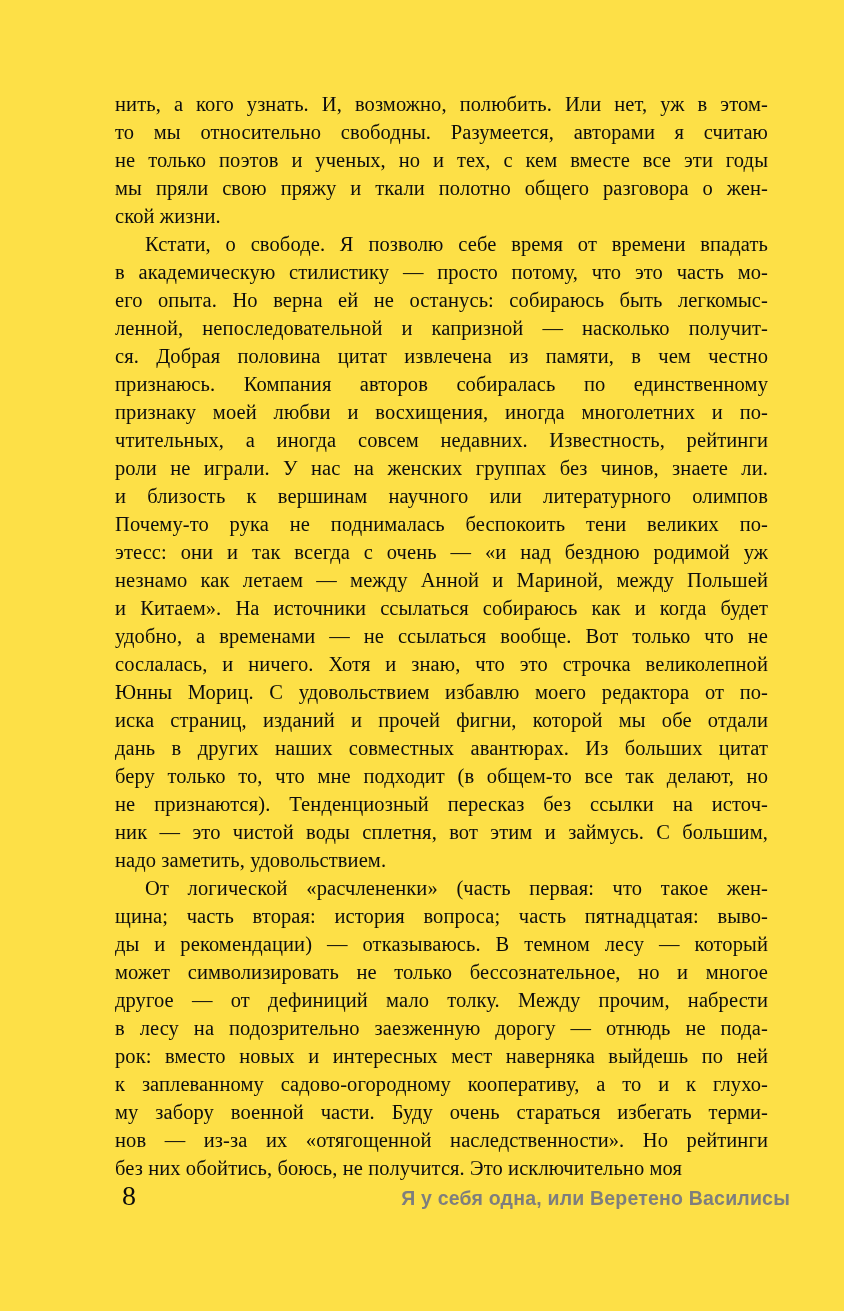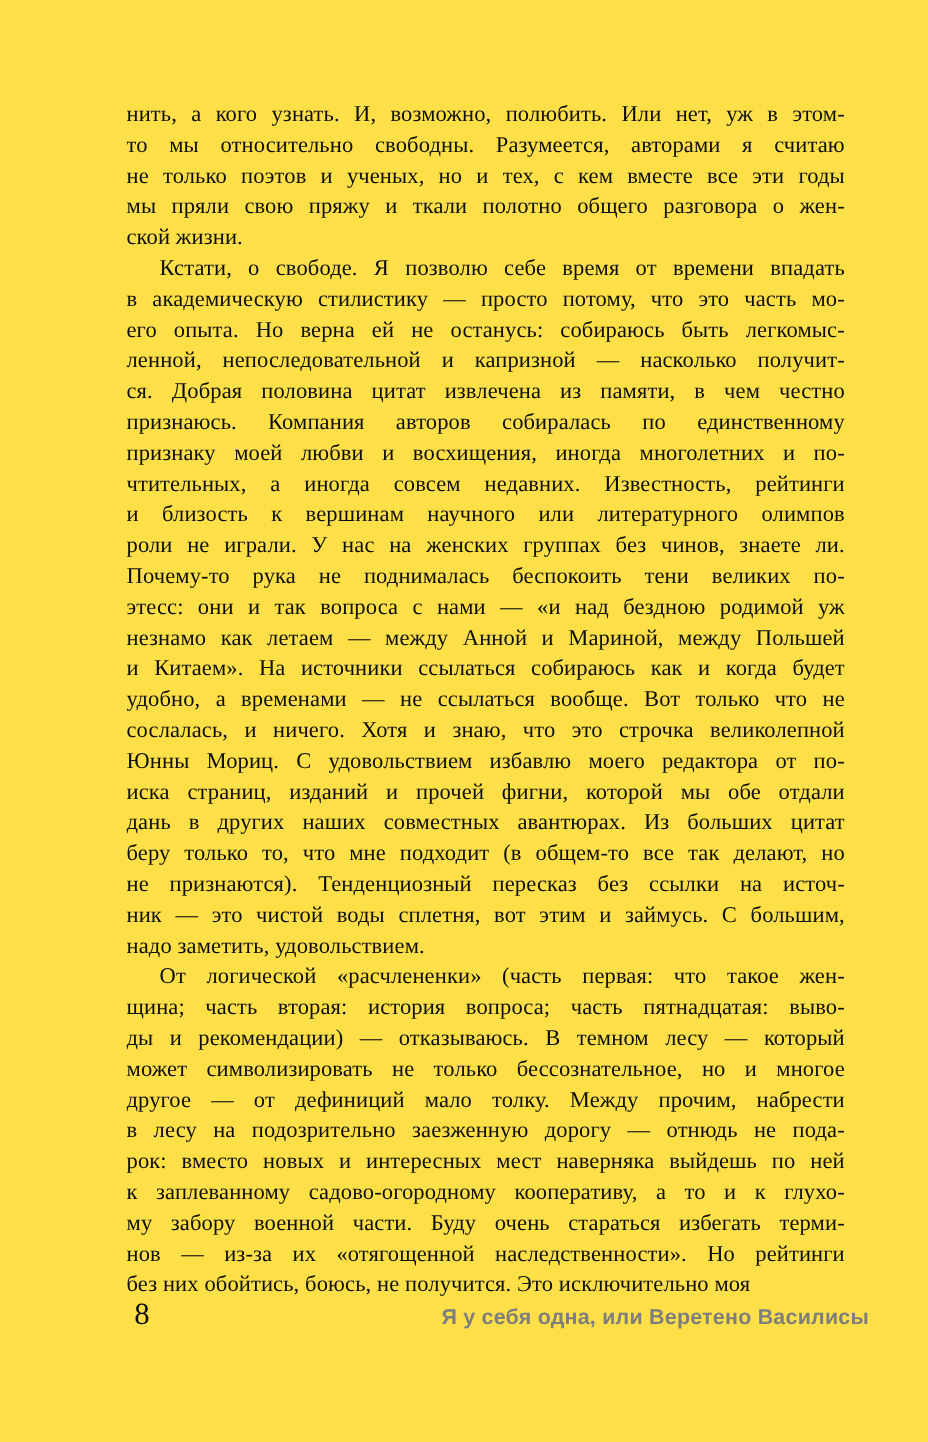--- a/index.html
+++ b/index.html
@@ -78,24 +78,24 @@
       </div>
       <div class="para">
         <div class="line first">Кстати, о свободе. Я позволю себе время от времени впадать</div>
         <div class="line">в академическую стилистику — просто потому, что это часть мо-</div>
         <div class="line">его опыта. Но верна ей не останусь: собираюсь быть легкомыс-</div>
         <div class="line">ленной, непоследовательной и капризной — насколько получит-</div>
         <div class="line">ся. Добрая половина цитат извлечена из памяти, в чем честно</div>
         <div class="line">признаюсь. Компания авторов собиралась по единственному</div>
         <div class="line">признаку моей любви и восхищения, иногда многолетних и по-</div>
         <div class="line">чтительных, а иногда совсем недавних. Известность, рейтинги</div>
+        <div class="line">роли не играли. У нас на женских группах без чинов, знаете ли.</div>
         <div class="line">и близость к вершинам научного или литературного олимпов</div>
-        <div class="line">роли не играли. У нас на женских группах без чинов, знаете ли.</div>
         <div class="line">Почему-то рука не поднималась беспокоить тени великих по-</div>
-        <div class="line">этесс: они и так вопроса с нами — «и над бездною родимой уж</div>
+        <div class="line">этесс: они и так всегда с очень — «и над бездною родимой уж</div>
         <div class="line">незнамо как летаем — между Анной и Мариной, между Польшей</div>
         <div class="line">и Китаем». На источники ссылаться собираюсь как и когда будет</div>
         <div class="line">удобно, а временами — не ссылаться вообще. Вот только что не</div>
         <div class="line">сослалась, и ничего. Хотя и знаю, что это строчка великолепной</div>
         <div class="line">Юнны Мориц. С удовольствием избавлю моего редактора от по-</div>
         <div class="line">иска страниц, изданий и прочей фигни, которой мы обе отдали</div>
         <div class="line">дань в других наших совместных авантюрах. Из больших цитат</div>
         <div class="line">беру только то, что мне подходит (в общем-то все так делают, но</div>
         <div class="line">не признаются). Тенденциозный пересказ без ссылки на источ-</div>
         <div class="line">ник — это чистой воды сплетня, вот этим и займусь. С большим,</div>

